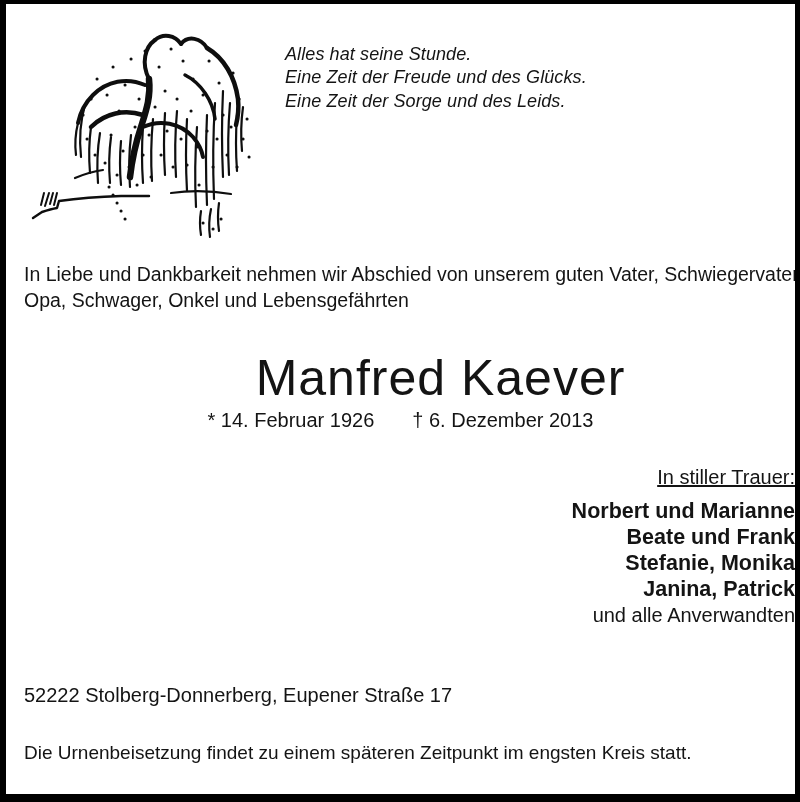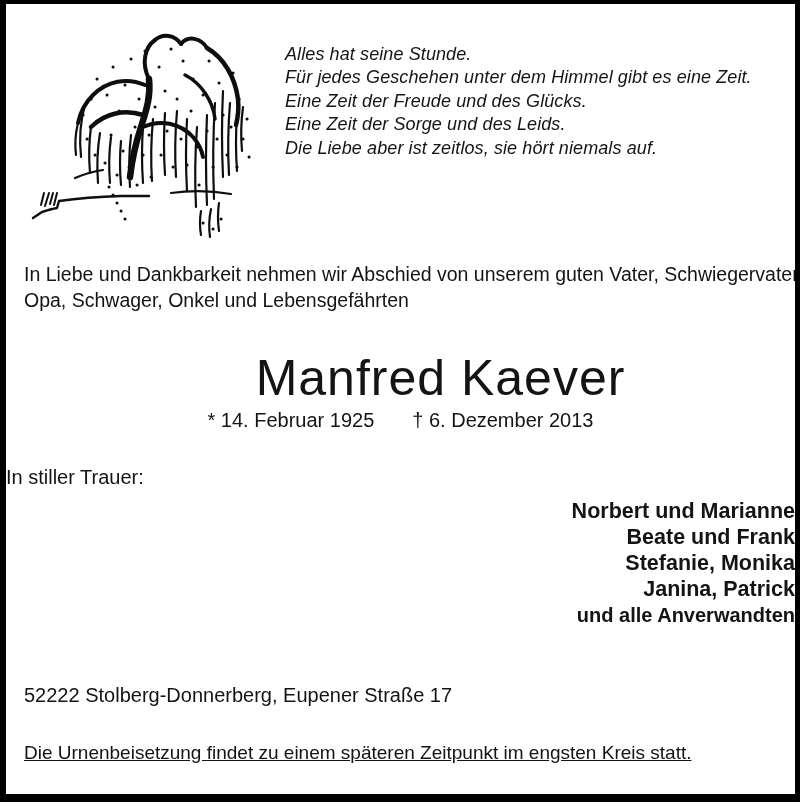--- a/index.html
+++ b/index.html
@@ -76,57 +76,57 @@
     gap: 38px;
     font-size: 20px;
     line-height: 1.2;
   }
 
   .trauer-heading {
     position: absolute;
     left: 0;
     top: 461px;
     width: 100%;
-    text-align: left;
-    font-size: 20px;
-    line-height: 1.2;
+    text-align: right;
+    font-size: 20px;
+    line-height: 1.2;
+    text-decoration: underline;
   }
 
   .mourners {
     position: absolute;
     left: 0;
     top: 494px;
     width: 100%;
     text-align: right;
     font-size: 21.5px;
     font-weight: 700;
     line-height: 26px;
   }
   .mourners .closing {
-    font-weight: 700;
+    font-weight: 400;
     font-size: 20px;
   }
 
   .address {
     position: absolute;
     left: 18px;
     top: 679px;
     font-size: 20px;
     line-height: 1.2;
     white-space: nowrap;
   }
 
   .notice {
     position: absolute;
     left: 18px;
     top: 738px;
     font-size: 19px;
     line-height: 1.2;
     white-space: nowrap;
-    text-decoration: underline;
   }
 </style>
 </head>
 <body>
 
 <div class="page">
 
   <div class="tree">
     <svg viewBox="0 0 235 225" xmlns="http://www.w3.org/2000/svg">
 
@@ -170,35 +170,33 @@
       <path d="M146 178 Q176 174 206 179" stroke-width="2.2"></path>
 
       <path d="M16 190 l3 -12 M20 191 l4 -13 M25 189 l3 -11 M29 190 l3 -12" stroke-width="2"></path>
 
       <path stroke-width="3" d="M58 100h.1 M62 124h.1 M66 84h.1 M70 140h.1 M72 64h.1 M76 104h.1 M80 148h.1 M82 80h.1 M86 120h.1 M88 52h.1 M92 160h.1 M94 96h.1 M98 136h.1 M100 70h.1 M104 152h.1 M106 44h.1 M110 112h.1 M112 170h.1 M114 84h.1 M118 140h.1 M120 36h.1 M124 120h.1 M126 162h.1 M130 92h.1 M134 52h.1 M136 140h.1 M140 76h.1 M142 116h.1 M146 34h.1 M148 152h.1 M152 84h.1 M156 124h.1 M158 46h.1 M162 150h.1 M166 96h.1 M168 64h.1 M172 132h.1 M174 170h.1 M178 80h.1 M182 116h.1 M184 46h.1 M188 152h.1 M192 124h.1 M194 68h.1 M198 100h.1 M202 140h.1 M206 112h.1 M208 58h.1 M212 152h.1 M214 84h.1 M218 124h.1 M222 104h.1 M224 142h.1 M84 172h.1 M88 180h.1 M92 188h.1 M96 196h.1 M100 204h.1 M178 208h.1 M188 214h.1 M196 204h.1"></path>
     </svg>
   </div>
 
   <div class="poem">
     <div>Alles hat seine Stunde.</div>
-    <div>Für jedes Geschehen unter dem Himmel gibt es eine Zeit.</div>
     <div>Eine Zeit der Freude und des Glücks.</div>
     <div>Eine Zeit der Sorge und des Leids.</div>
-    <div>Die Liebe aber ist zeitlos, sie hört niemals auf.</div>
   </div>
 
   <div class="intro">
     <div>In Liebe und Dankbarkeit nehmen wir Abschied von unserem guten Vater, Schwiegervater,</div>
     <div>Opa, Schwager, Onkel und Lebensgefährten</div>
   </div>
 
   <div class="deceased-name">Manfred Kaever</div>
 
   <div class="dates">
-    <span>* 14. Februar 1925</span>
+    <span>* 14. Februar 1926</span>
     <span>† 6. Dezember 2013</span>
   </div>
 
   <div class="trauer-heading">In stiller Trauer:</div>
 
   <div class="mourners">
     <div>Norbert und Marianne</div>
     <div>Beate und Frank</div>
     <div>Stefanie, Monika</div>
     <div>Janina, Patrick</div>

